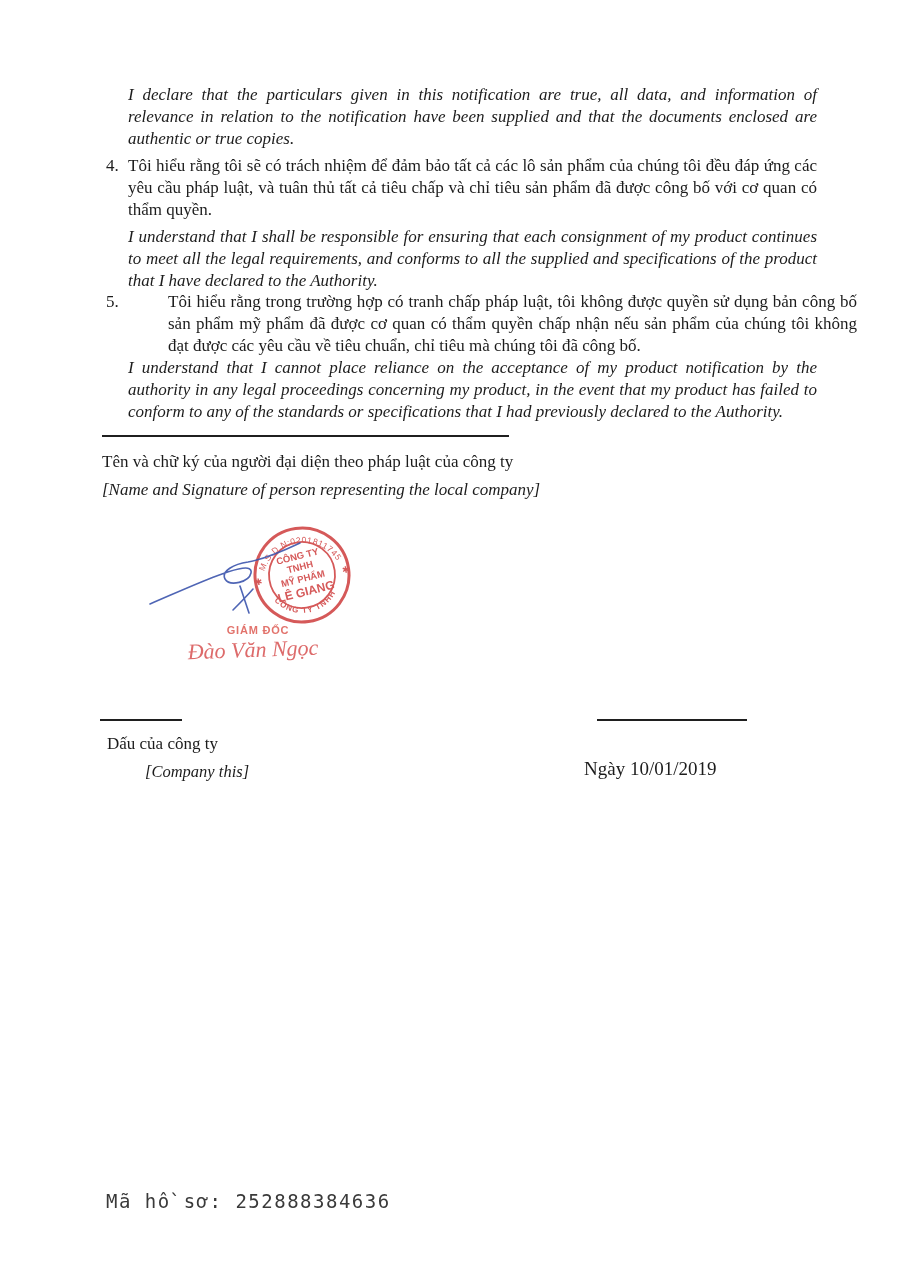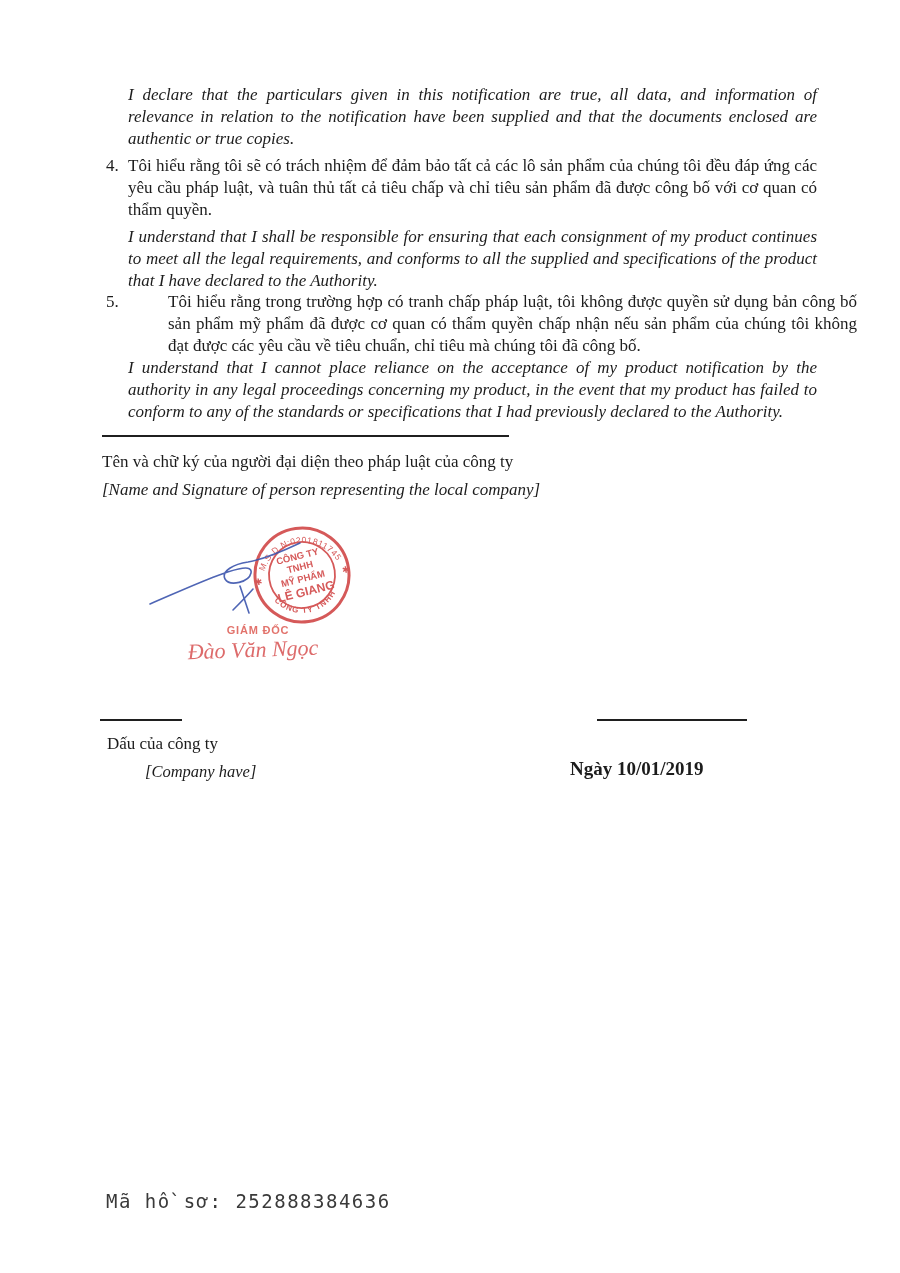--- a/index.html
+++ b/index.html
@@ -109,20 +109,20 @@
       <path d="M 100,68 C 103,77 106,86 109,95"></path>
       <path d="M 113,71 C 106,79 99,86 93,92"></path>
     </g>
   </svg>
 
   <div class="abs giam-doc" style="left:203px;top:624px;">GIÁM ĐỐC</div>
   <div class="abs signer-name" style="left:178px;top:637px;">Đào Văn Ngọc</div>
 
   <div class="abs rule" style="left:100px;top:719px;width:82px;"></div>
   <div class="abs label" style="left:107px;top:733px;">Dấu của công ty</div>
-  <div class="abs small-italic" style="left:145px;top:762px;">[Company have]</div>
+  <div class="abs small-italic" style="left:145px;top:762px;">[Company this]</div>
 
   <div class="abs rule" style="left:597px;top:719px;width:150px;"></div>
-  <div class="abs date" style="left:570px;top:758px;font-weight:bold;">Ngày 10/01/2019</div>
+  <div class="abs date" style="left:584px;top:758px;">Ngày 10/01/2019</div>
 
   <div class="abs file-code" style="left:106px;top:1190px;">Mã hồ sơ: 252888384636</div>
 
 </div>
 
 </body></html>

